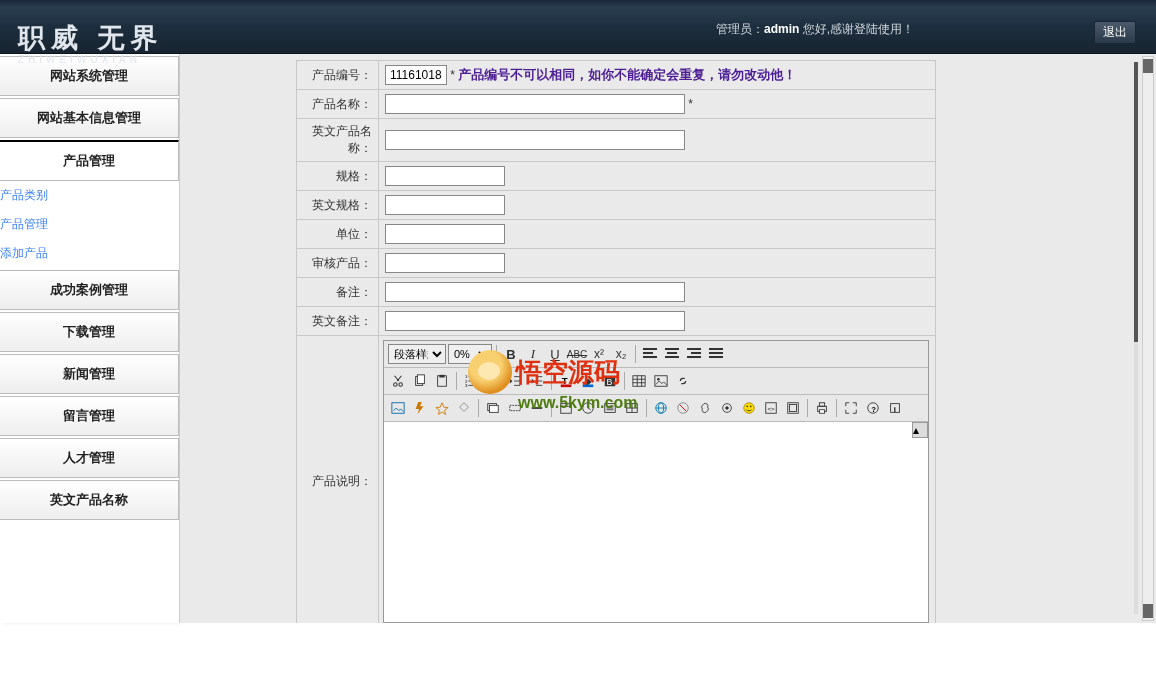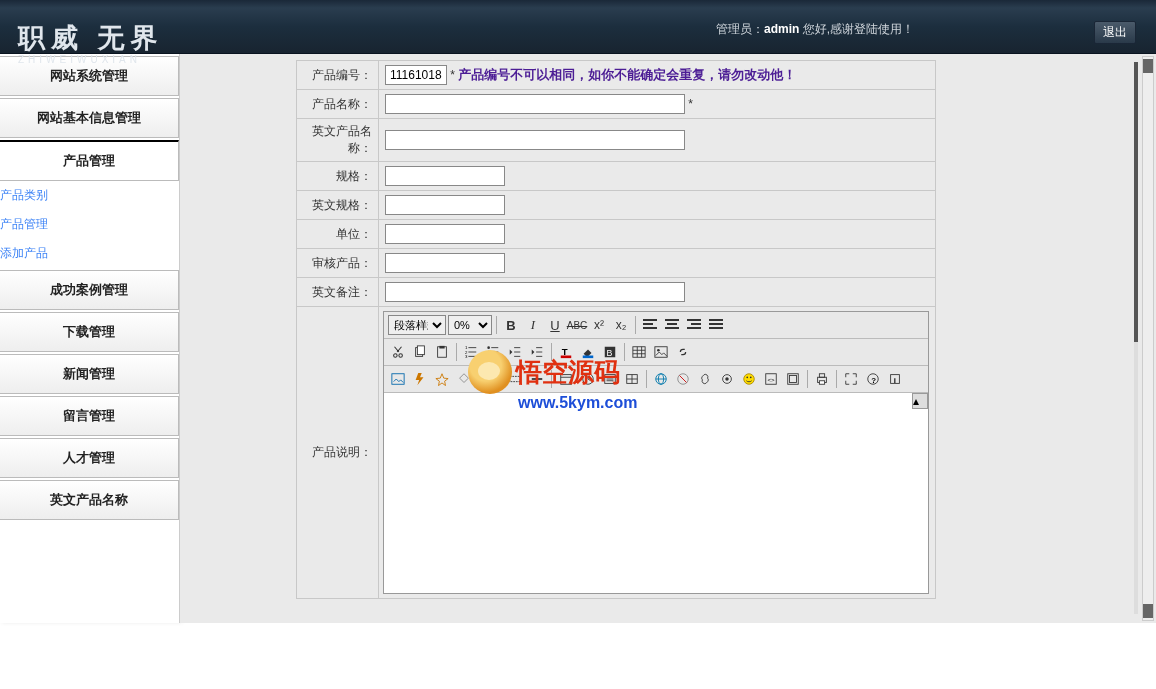--- a/index.html
+++ b/index.html
@@ -50,21 +50,21 @@
 .tb-btn.strike { text-decoration: line-through; font-size: 10px; }
 .tb-btn.sup { font-size: 12px; }
 .tb-btn.sub { font-size: 12px; }
 .tb-sep { width: 1px; height: 18px; background: #aaa; margin: 0 2px; }
 .editor-body { background: #fff; height: 200px; position: relative; }
 .editor-scroll { position: absolute; right: 0; top: 0; width: 16px; height: 16px; background: #ddd; border: 1px solid #999; }
 
 
 .watermark { position: absolute; left: 468px; top: 350px; z-index: 50; pointer-events: none; }
 .watermark .wm-text { font-size: 26px; font-weight: bold; color: #e03010; font-family: "SimHei", sans-serif; }
-.watermark .wm-url { font-size: 16px; font-weight: bold; color: #1d4ed8; font-family: Arial; }
+.watermark .wm-url { font-size: 16px; font-weight: bold; color: #4d7c0f; font-family: Arial; }
 .monkey { width: 44px; height: 44px; background: radial-gradient(circle at 40% 35%, #f8d070 40%, #e09020 70%); border-radius: 50%; display: inline-block; vertical-align: middle; margin-right: 4px; position: relative; }
 .monkey::after { content: ''; position: absolute; left: 10px; top: 12px; width: 22px; height: 18px; background: #fce8b0; border-radius: 50%; }
 
 
 .vscroll { position: absolute; right: 2px; top: 56px; width: 12px; height: 565px; background: #eee; border: 1px solid #ccc; }
 .vscroll-thumb { position: absolute; left: 0; width: 10px; background: #666; }
 .vscroll2 { position: absolute; right: 18px; top: 62px; width: 4px; height: 552px; background: #ddd; }
 .vscroll2-thumb { position: absolute; left: 0; width: 4px; background: #555; }
 
 .align-icon { display: inline-block; width: 14px; height: 12px; position: relative; }
@@ -144,20 +144,24 @@
         </tr>
         <tr>
           <td class="label">单位：</td>
           <td class="field"><input type="text" class="input-w110" style=""></td>
         </tr>
         <tr>
           <td class="label">审核产品：</td>
           <td class="field"><input type="text" class="input-w110" style=""></td>
         </tr>
         <tr>
+          <td class="label">备注：</td>
+          <td class="field"><input type="text" class="input-w220" style=""></td>
+        </tr>
+        <tr>
           <td class="label">英文备注：</td>
           <td class="field"><input type="text" class="input-w220" style=""></td>
         </tr>
         <tr>
           <td class="label" style="height:280px;">产品说明：</td>
           <td class="field" style="vertical-align:top; padding:4px;">
             <div class="editor-wrap">
 
               <div class="editor-toolbar">
                 <select class="tb-sel" style="width:58px"><option>段落样式</option></select>

